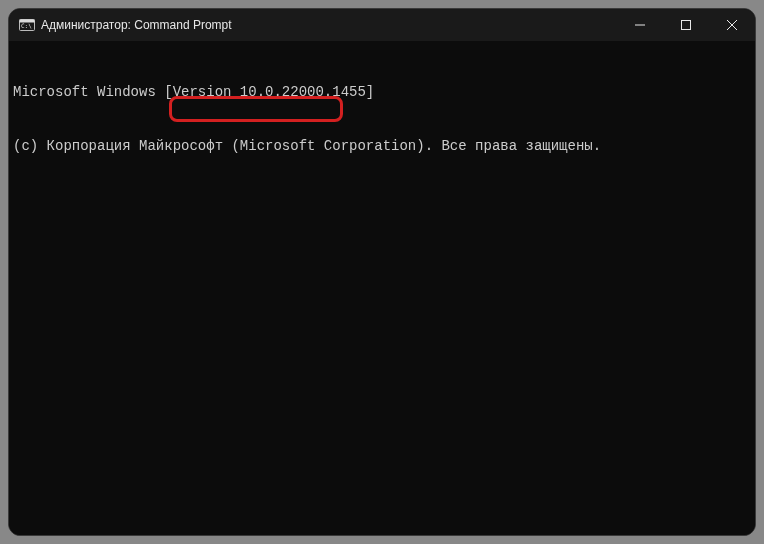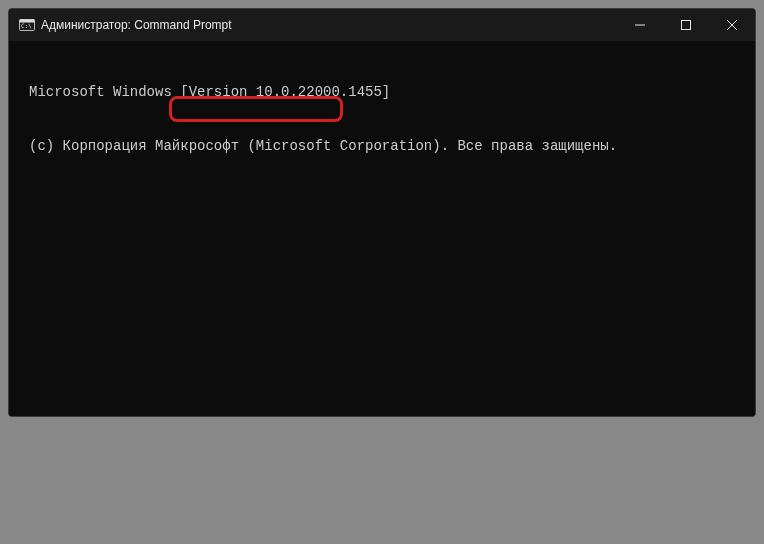--- a/index.html
+++ b/index.html
@@ -12,24 +12,24 @@
       height: 544px;
       background: #888;
       font-family: "Segoe UI", Tahoma, sans-serif;
       overflow: hidden;
     }
     .window {
       position: absolute;
       top: 8px;
       left: 8px;
       width: 748px;
-      height: 409px;
+      height: 528px;
       background: #0c0c0c;
       border: 1px solid #3a3a3a;
-      border-radius: 4px;
+      border-radius: 12px;
       overflow: hidden;
       display: flex;
       flex-direction: column;
     }
     .titlebar {
       height: 32px;
       background: #1a1a1a;
       display: flex;
       align-items: center;
       padding-left: 10px;
@@ -64,21 +64,21 @@
       display: flex;
       align-items: center;
       justify-content: center;
       color: #e8e8e8;
       font-size: 10px;
       cursor: default;
     }
     .terminal {
       flex: 1;
       background: #0c0c0c;
-      padding: 6px 20px;
+      padding: 6px 4px;
       font-family: Consolas, "Courier New", monospace;
       font-size: 14px;
       line-height: 18px;
       color: #cccccc;
       white-space: pre;
       position: relative;
     }
     .line {
       display: block;
     }

